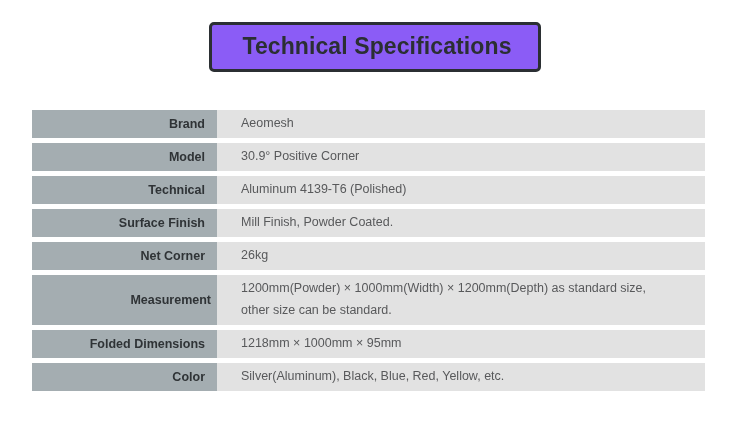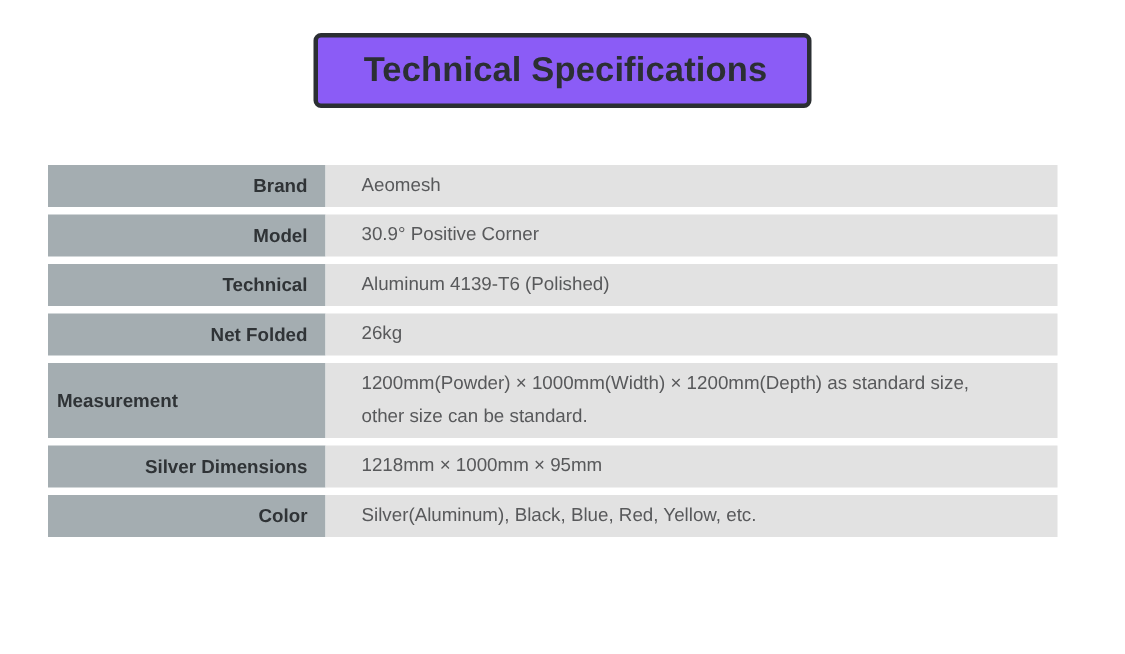--- a/index.html
+++ b/index.html
@@ -76,21 +76,21 @@
     font-weight: normal;
     text-align: left;
     vertical-align: middle;
     padding: 0 10px 0 24px;
     line-height: 1.75;
   }
   tr.tall {
     height: 50px;
   }
   tr.tall .spec-label {
-    text-align: left;
+    text-align: right;
     padding-right: 6px;
     margin-top: 20px;
   }
   .spec-value .line {
     display: block;
   }
 </style>
 </head>
 <body>
 
@@ -113,36 +113,40 @@
       <tr>
         <td class="spec-label">Model</td>
         <td class="spec-value">30.9° Positive Corner</td>
       </tr>
 
       <tr>
         <td class="spec-label">Technical</td>
         <td class="spec-value">Aluminum 4139-T6 (Polished)</td>
       </tr>
 
+      <tr>
+        <td class="spec-label">Surface Finish</td>
+        <td class="spec-value">Mill Finish, Powder Coated.</td>
+      </tr>
 
       <tr>
-        <td class="spec-label">Net Folded</td>
+        <td class="spec-label">Net Corner</td>
         <td class="spec-value">26kg</td>
       </tr>
 
       <tr class="tall">
         <td class="spec-label">Measurement</td>
         <td class="spec-value">
           <span class="line">1200mm(Powder) × 1000mm(Width) × 1200mm(Depth) as standard size,</span>
           <span class="line">other size can be standard.</span>
         </td>
       </tr>
 
       <tr>
-        <td class="spec-label">Silver Dimensions</td>
+        <td class="spec-label">Folded Dimensions</td>
         <td class="spec-value">1218mm × 1000mm × 95mm</td>
       </tr>
 
       <tr>
         <td class="spec-label">Color</td>
         <td class="spec-value">Silver(Aluminum), Black, Blue, Red, Yellow, etc.</td>
       </tr>
 
     </tbody>
   </table>

